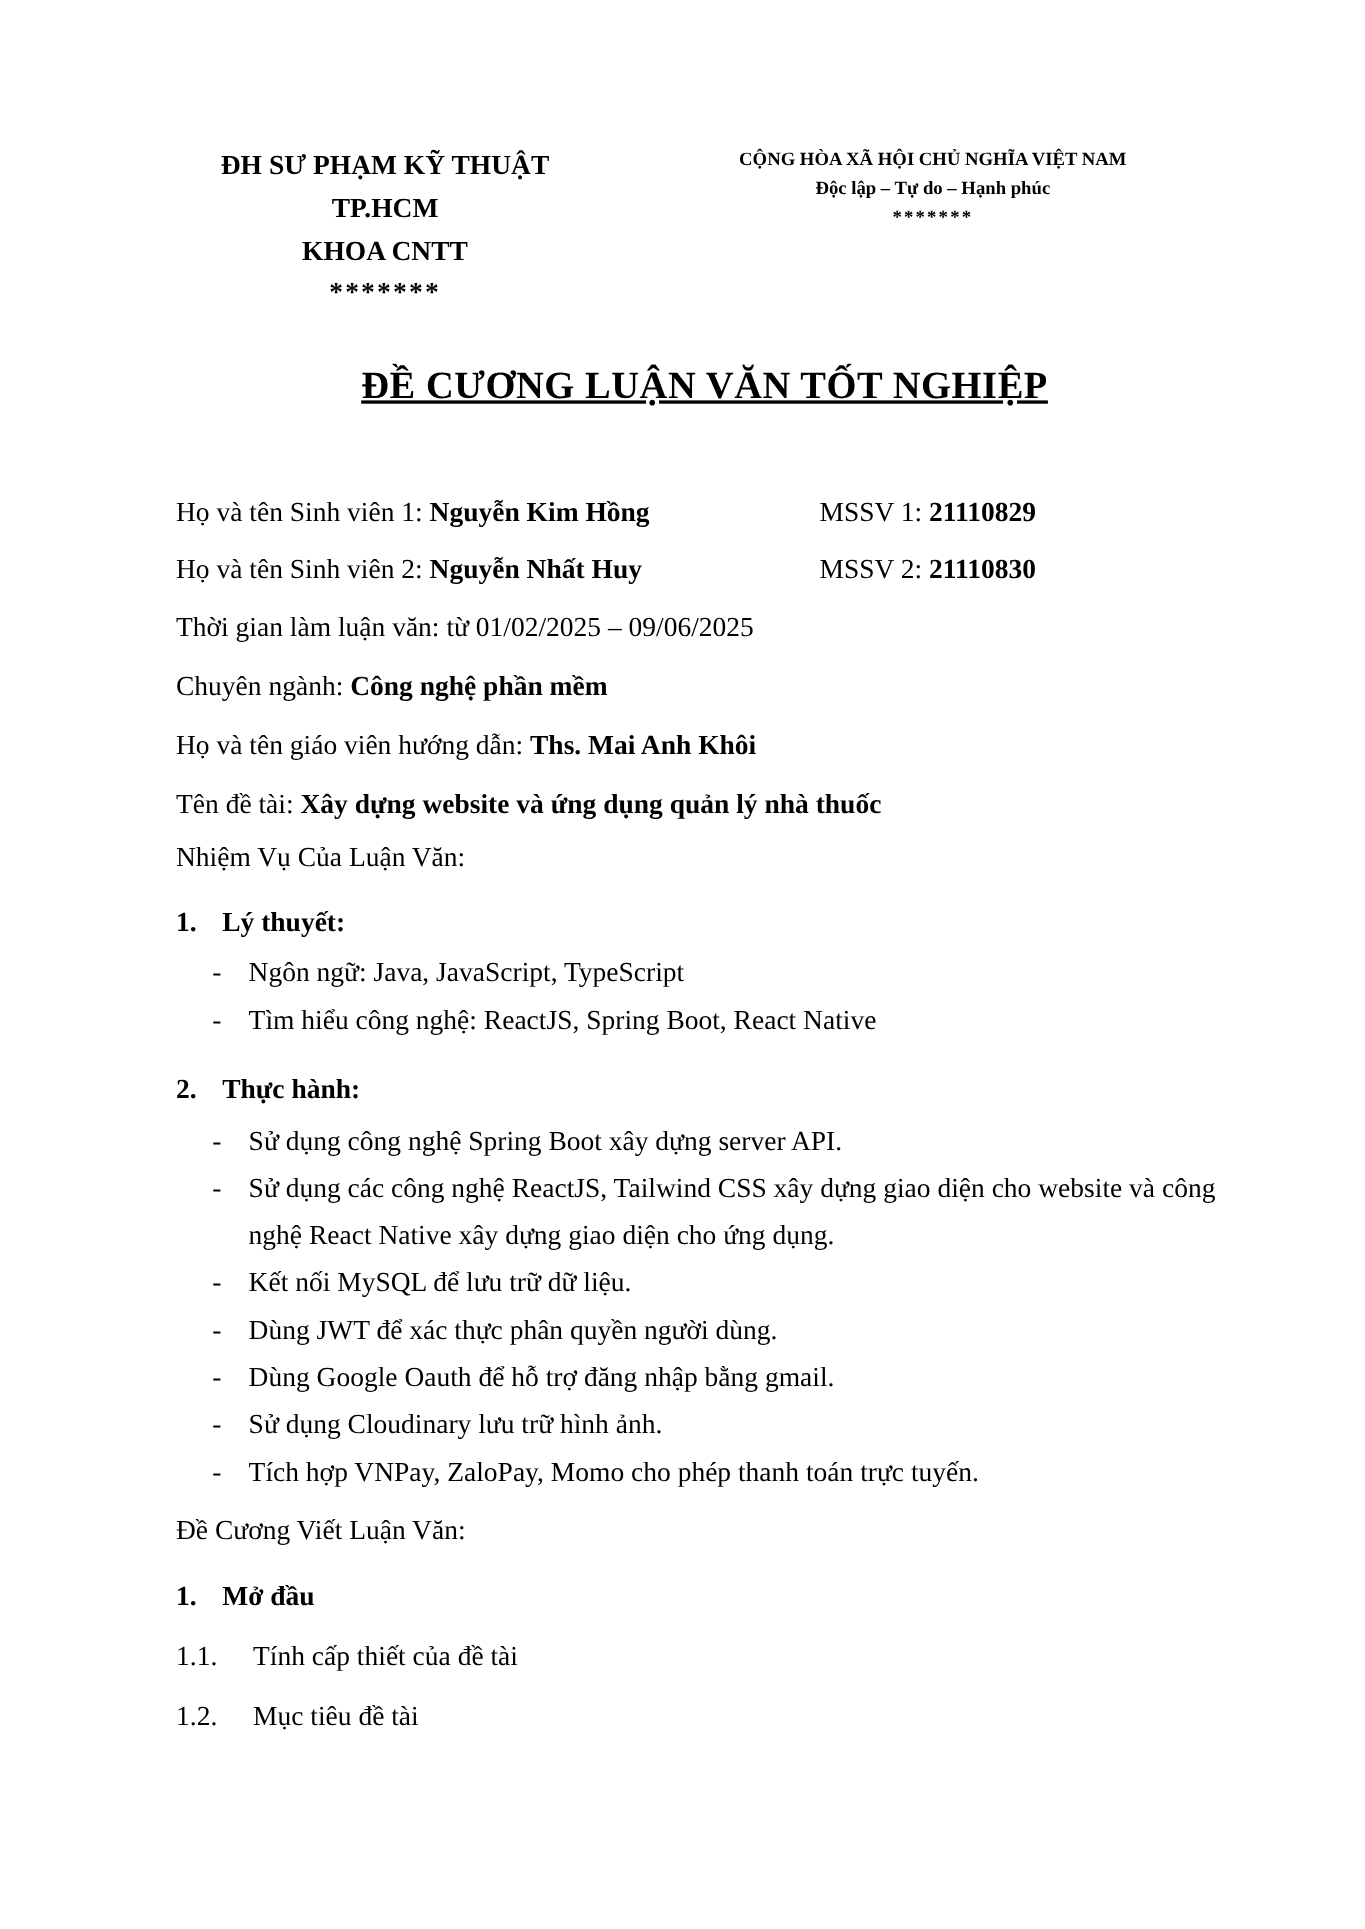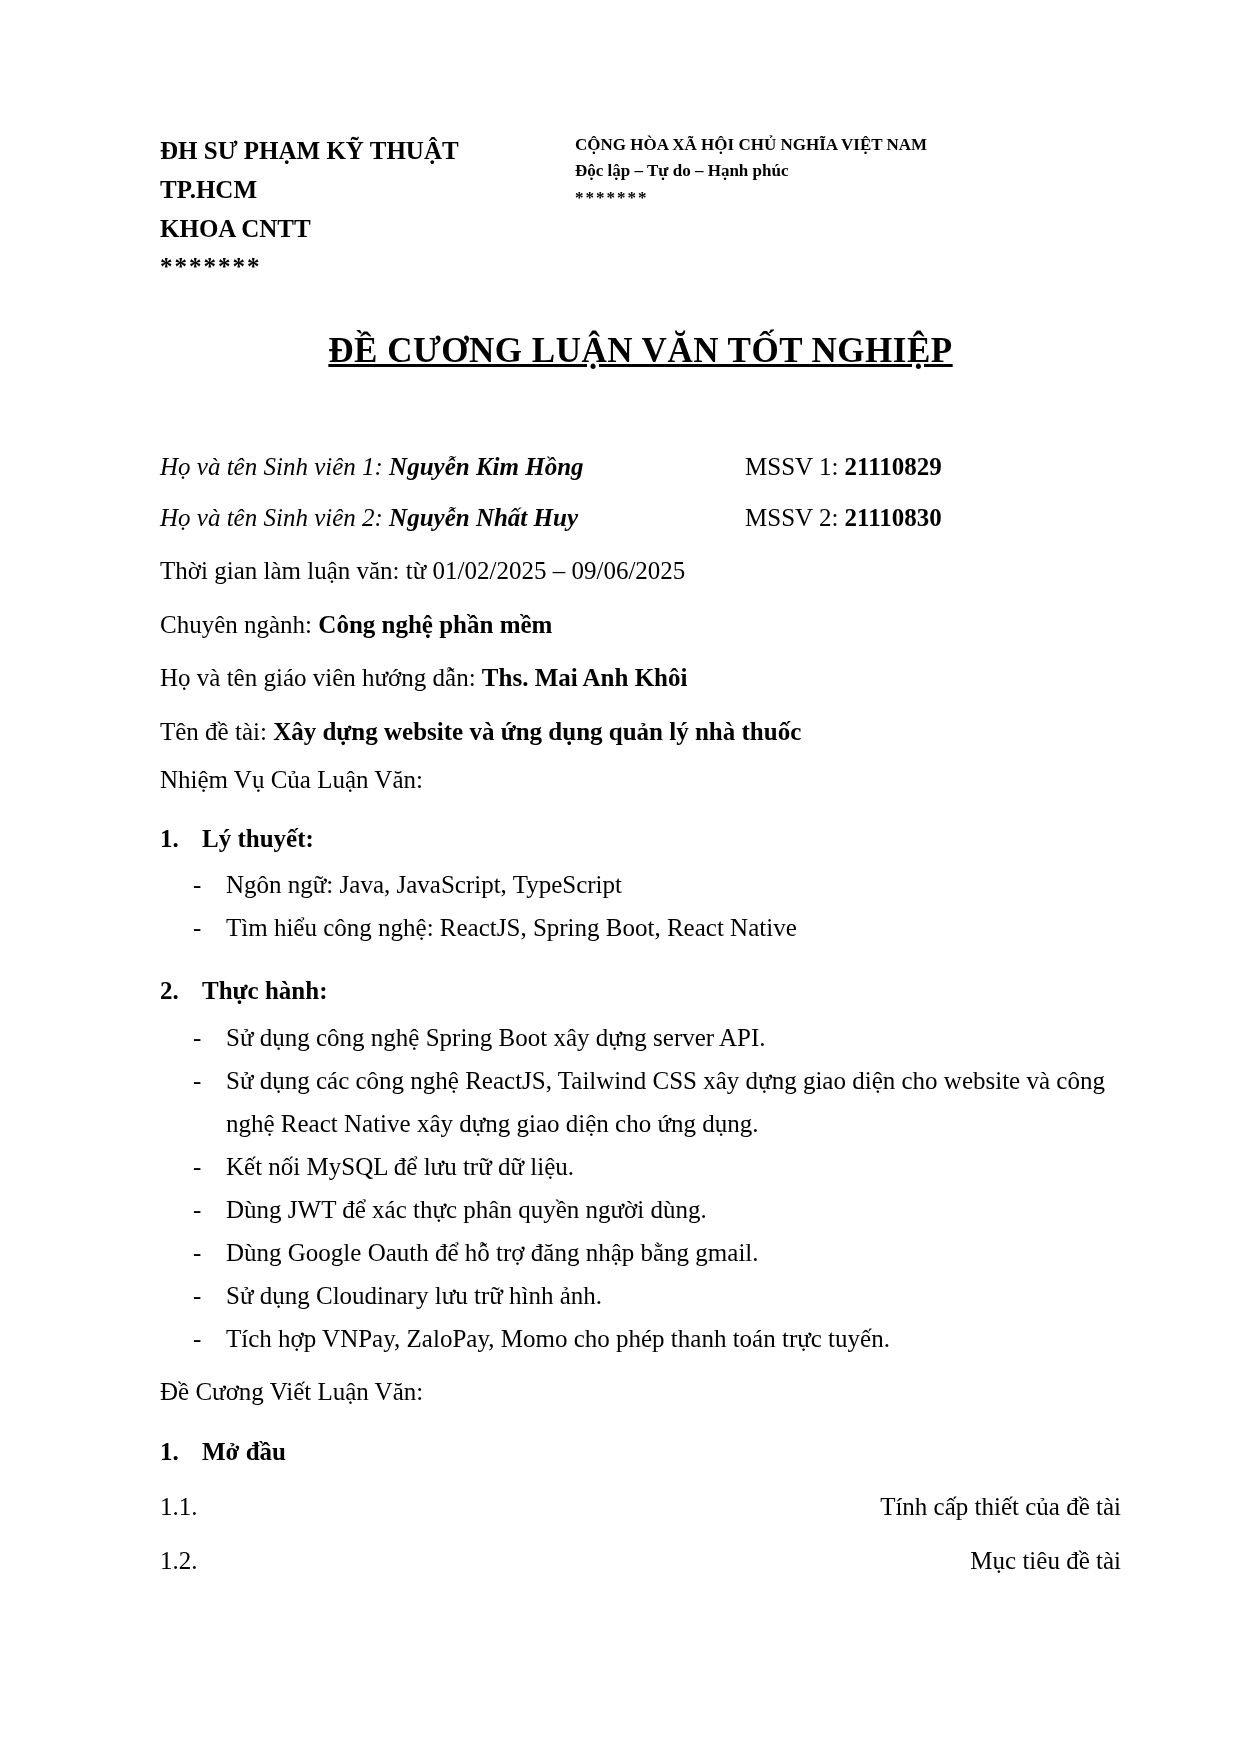--- a/index.html
+++ b/index.html
@@ -11,58 +11,58 @@
     color: #000000;
     font-size: 25px;
     position: relative;
     overflow: hidden;
   }
   .page {
     padding: 132px 120px 0 160px;
   }
   
   .doc-header { display: flex; align-items: flex-start; }
-  .header-col { text-align: left; font-weight: bold; line-height: 1.55; }
+  .header-col { text-align: center; font-weight: bold; line-height: 1.55; }
   .header-left { width: 380px; font-size: 25px; }
   .header-right { flex: 1; margin-left: 35px; font-size: 17px; }
   .stars { letter-spacing: 2px; }
 
   
   .doc-title {
     text-align: center;
     font-size: 35px;
     font-weight: bold;
     margin-top: 44px;
     letter-spacing: 0.5px;
     text-decoration: underline;
   }
 
   
   .students { margin-top: 80px; }
   .info-row { display: flex; margin-bottom: 18px; line-height: 1.3; }
-  .info-left { width: 585px; font-style: italic; }
+  .info-left { width: 585px; }
   .info-right { flex: 1; }
 
   
   .para { margin-top: 21px; line-height: 1.3; }
   b { font-weight: bold; }
   .section-heading { font-weight: normal; margin-top: 16px; line-height: 1.3; }
 
   
   .numbered-item { display: flex; margin-top: 26px; line-height: 1.3; font-weight: bold; }
   .numbered-item .num { width: 42px; }
   .bullet-list { margin-top: 8px; }
   .bullet { display: flex; padding-left: 33px; line-height: 1.72; }
   .bullet .dash { width: 33px; flex: 0 0 33px; }
   .bullet .bullet-text { flex: 1; padding-right: 10px; }
 
   
   .outline-section { display: flex; margin-top: 28px; line-height: 1.3; font-weight: bold; }
   .outline-section .num { width: 42px; }
-  .sub-item { display: flex; margin-top: 22px; line-height: 1.3; justify-content: space-between; }
+  .sub-item { display: flex; margin-top: 22px; line-height: 1.3; }
   .sub-item .sub-num { width: 70px; }
 </style>
 </head>
 <body>
 
 <div class="page">
 
   <div class="doc-header">
     <div class="header-col header-left">
       <div>ĐH SƯ PHẠM KỸ THUẬT TP.HCM</div>

